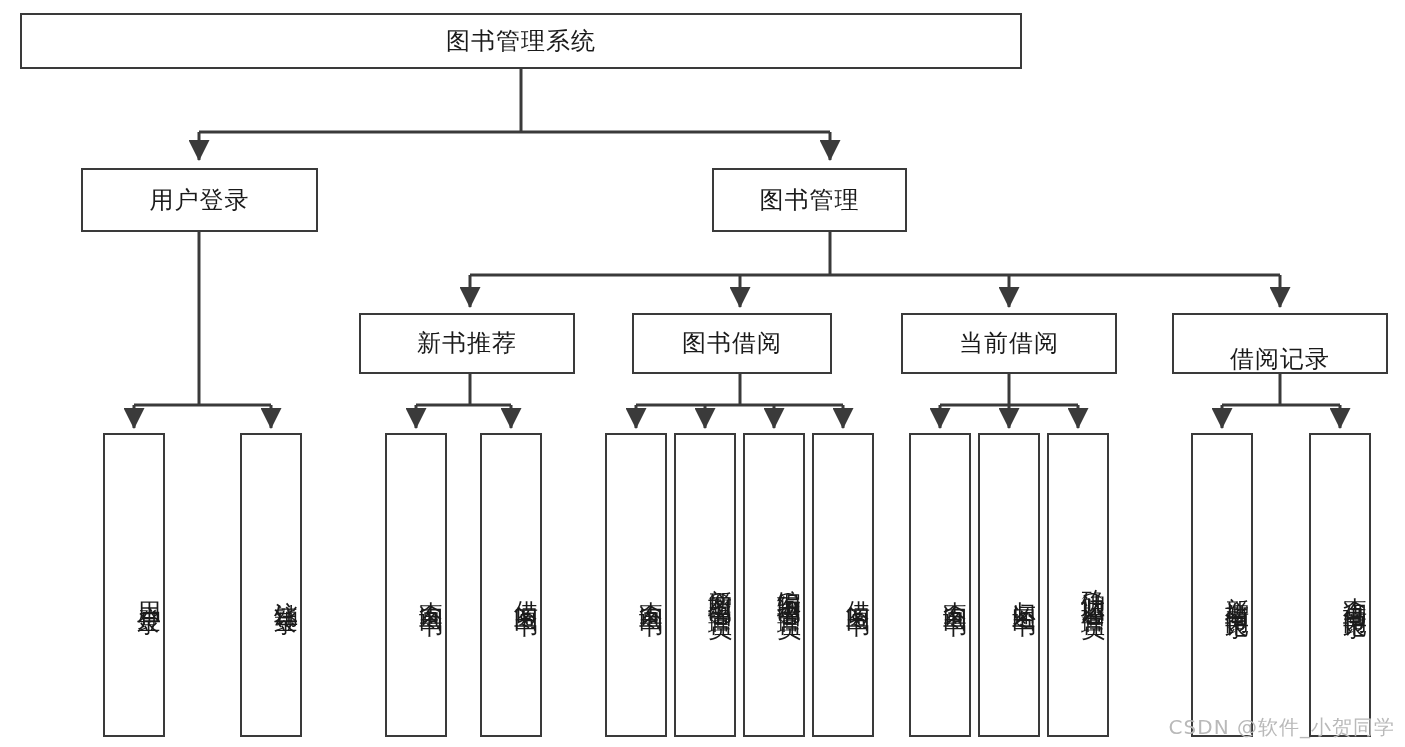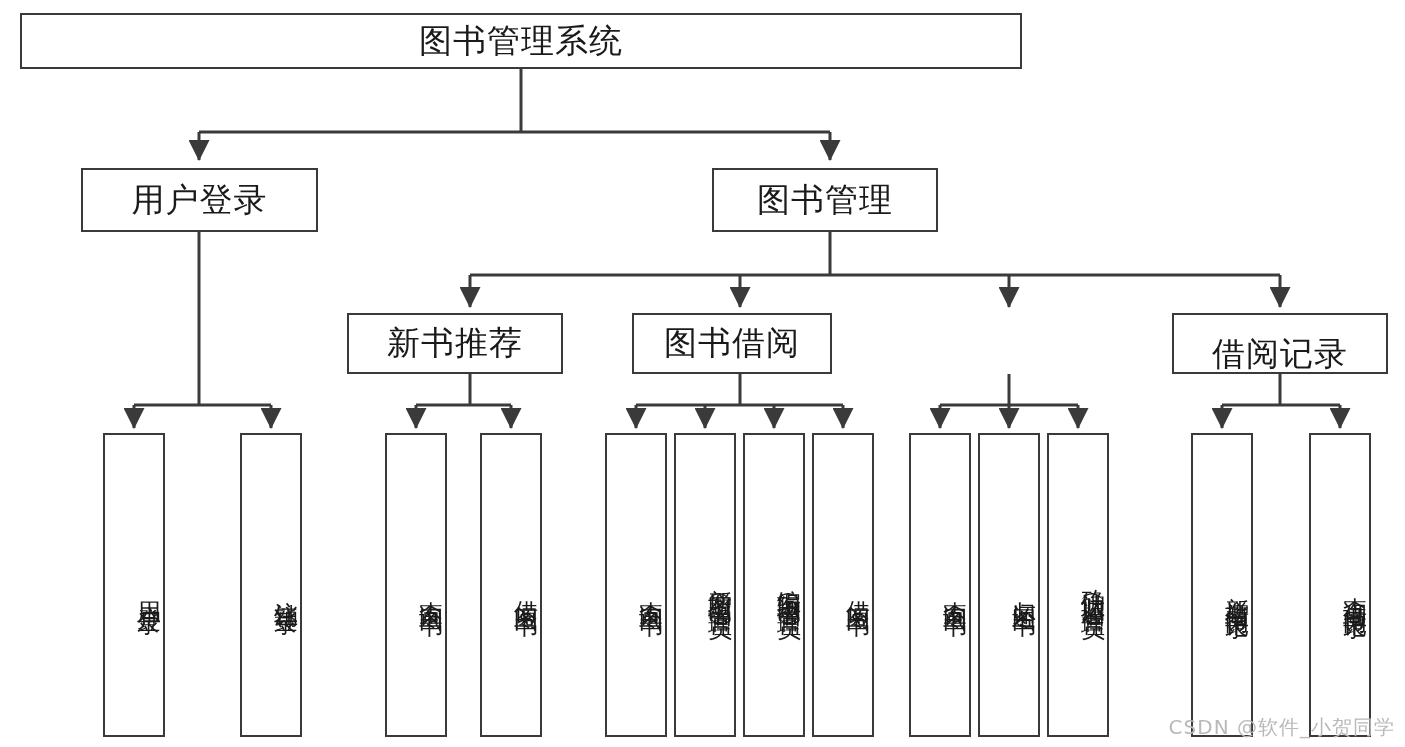--- a/index.html
+++ b/index.html
@@ -30,21 +30,21 @@
     position: absolute;
     box-sizing: border-box;
     border: 2.5px solid #3a3a3a;
     background: #ffffff;
     display: flex;
     align-items: center;
     justify-content: center;
     color: #1a1a1a;
   }
   .node.h {
-    font-size: 33px;
+    font-size: 24px;
     letter-spacing: 1px;
     line-height: 1.1;
   }
   .node.v {
     writing-mode: vertical-rl;
     text-orientation: upright;
     font-size: 24px;
     line-height: 1.18;
     letter-spacing: 4px;
     align-items: flex-start;
@@ -127,32 +127,35 @@
   </svg>
 
   <div class="node h" style="left:20px; top:13px; width:1002px; height:56px;">
     <span>图书管理系统</span>
   </div>
 
   <div class="node h" style="left:81px; top:168px; width:237px; height:64px;">
     <span>用户登录</span>
   </div>
 
-  <div class="node h" style="left:712px; top:168px; width:226px; height:64px;">
+  <div class="node h" style="left:712px; top:168px; width:195px; height:64px;">
     <span>图书管理</span>
   </div>
 
-  <div class="node h" style="left:347px; top:313px; width:216px; height:61px;">
+  <div class="node h" style="left:359px; top:313px; width:216px; height:61px;">
     <span>新书推荐</span>
   </div>
 
   <div class="node h" style="left:632px; top:313px; width:200px; height:61px;">
     <span>图书借阅</span>
   </div>
 
+  <div class="node h" style="left:901px; top:313px; width:216px; height:61px;">
+    <span>当前借阅</span>
+  </div>
 
   <div class="node h" style="left:1172px; top:313px; width:216px; height:61px;align-items:flex-end;">
     <span>借阅记录</span>
   </div>
 
   <div class="node v" style="left:103px; top:433px; width:62px; height:304px;">
     <span class="vtext">用户登录</span>
   </div>
 
   <div class="node v" style="left:240px; top:433px; width:62px; height:304px;">

